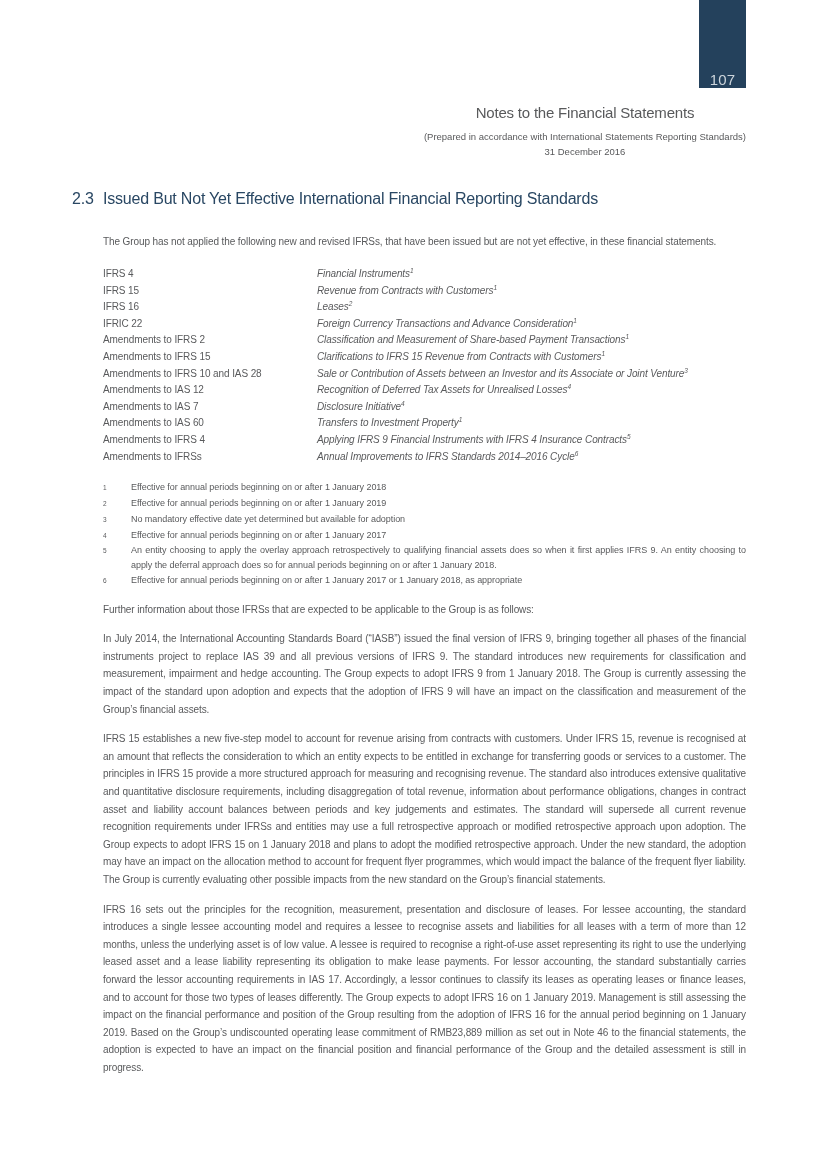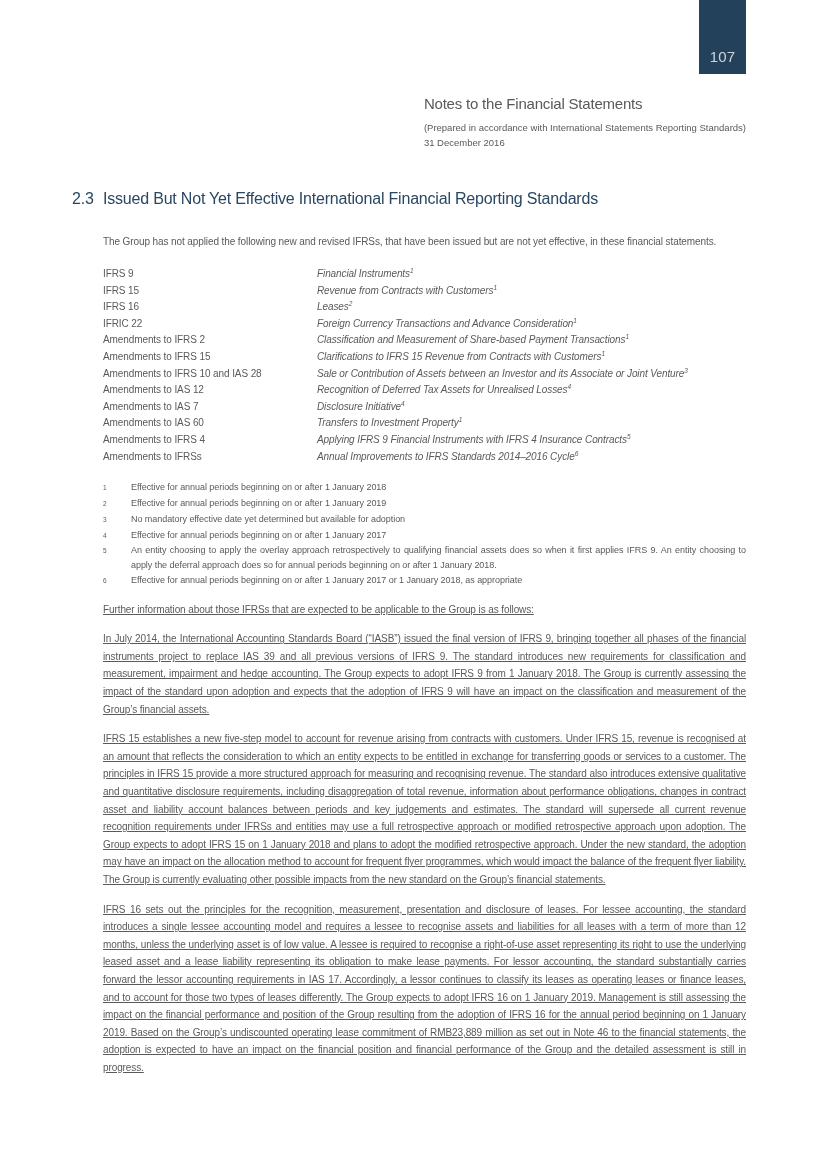--- a/index.html
+++ b/index.html
@@ -6,28 +6,28 @@
   .page{
     position:relative;
     width:820px;height:1159px;
     background:#ffffff;
     font-family:"Liberation Sans", sans-serif;
     color:#595a5c;
     overflow:hidden;
   }
   
   .pagenum-box{
-    position:absolute;left:699px;top:0;width:47px;height:74px;
+    position:absolute;left:699px;top:0;width:47px;height:88px;
     background:#24415c;
     display:flex;align-items:flex-end;justify-content:center;
-    box-sizing:border-box;padding-bottom:9px;
+    box-sizing:border-box;
   }
   .pagenum-box span{color:#ccd4db;font-size:15px;letter-spacing:0.2px;}
   
-  .doc-header{position:absolute;top:95px;right:74px;text-align:left;}
+  .doc-header{position:absolute;top:104px;right:74px;text-align:center;}
   .doc-header .h-title{font-size:15px;color:#58595b;letter-spacing:-0.2px;}
   .doc-header .h-sub{margin-top:8px;font-size:9.5px;line-height:15px;color:#58595b;}
   
   .section-head{
     position:absolute;left:72px;top:190px;
     font-size:16px;color:#294763;letter-spacing:-0.2px;white-space:nowrap;
     display:flex;
   }
   .section-head .sec-num{display:inline-block;width:31px;flex:none;}
   
@@ -38,21 +38,21 @@
   .standard-row{display:flex;}
   .standard-name{width:214px;flex:none;}
   .standard-desc{font-style:italic;flex:1;}
   sup.noteref{font-size:6.5px;line-height:0;vertical-align:super;letter-spacing:0;}
   
   .footnotes{margin-top:15px;font-size:9px;line-height:14.8px;letter-spacing:-0.05px;}
   .footnote{display:flex;}
   .fn-ref{width:28px;flex:none;font-size:6.5px;padding-top:1px;}
   .fn-text{flex:1;text-align:justify;}
   
-  .bodytext{font-size:10px;line-height:17.6px;text-align:justify;letter-spacing:-0.1px;text-decoration:underline;}
+  .bodytext{font-size:10px;line-height:17.6px;text-align:justify;letter-spacing:-0.1px;}
   .further{margin-top:12px;text-align:left;}
   .para{margin-top:12px;}
 </style>
 </head>
 <body>
 
 <div class="page">
 
   <div class="pagenum-box">
     <span>107</span>
@@ -70,21 +70,21 @@
     <span class="sec-num">2.3</span>
     <span>Issued But Not Yet Effective International Financial Reporting Standards</span>
   </div>
 
   <div class="content">
 
     <div class="intro">The Group has not applied the following new and revised IFRSs, that have been issued but are not yet effective, in these financial statements.</div>
 
     <div class="standards">
       <div class="standard-row">
-        <span class="standard-name">IFRS 9</span>
+        <span class="standard-name">IFRS 4</span>
         <span class="standard-desc"><span>Financial Instruments</span><sup class="noteref">1</sup></span>
       </div>
       <div class="standard-row">
         <span class="standard-name">IFRS 15</span>
         <span class="standard-desc"><span>Revenue from Contracts with Customers</span><sup class="noteref">1</sup></span>
       </div>
       <div class="standard-row">
         <span class="standard-name">IFRS 16</span>
         <span class="standard-desc"><span>Leases</span><sup class="noteref">2</sup></span>
       </div>

